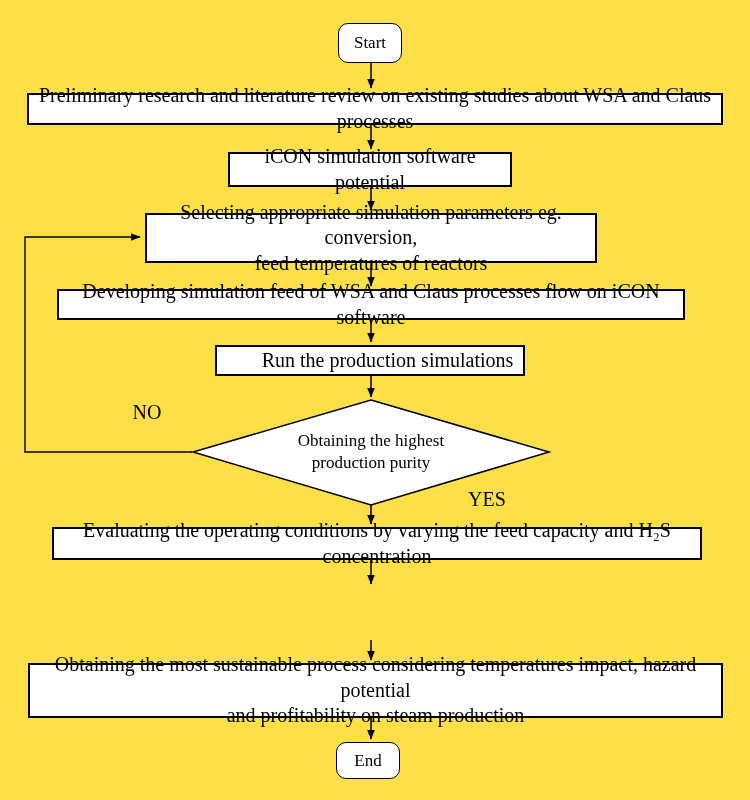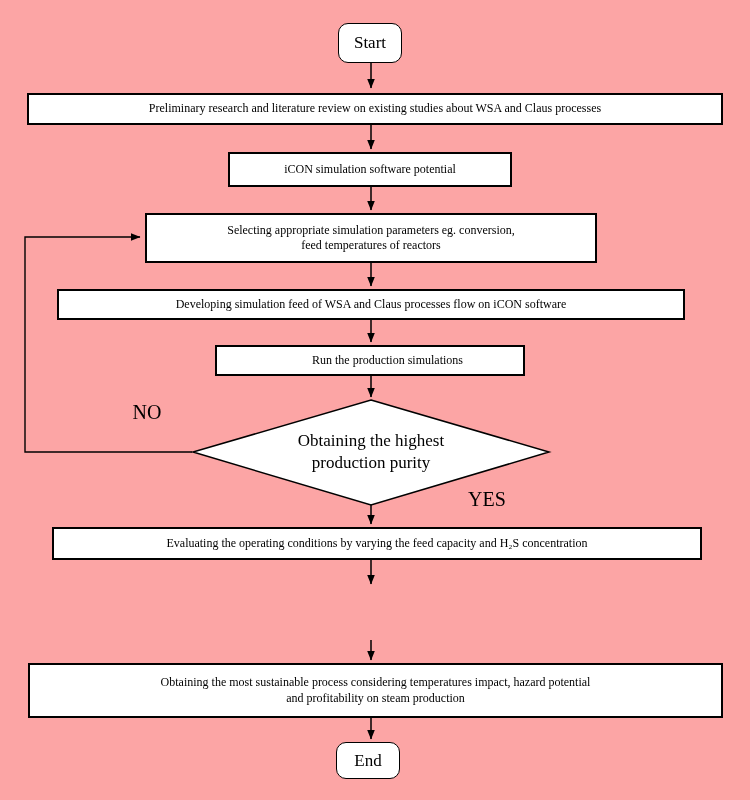--- a/index.html
+++ b/index.html
@@ -4,40 +4,40 @@
 <style>
   html, body {
     margin: 0;
     padding: 0;
     background: #ffffff;
   }
   .canvas {
     position: relative;
     width: 750px;
     height: 800px;
-    background: #fca5a5;
+    background: #fde047;
     font-family: "Liberation Serif", "DejaVu Serif", serif;
     color: #000000;
     overflow: hidden;
   }
   .layer {
     position: absolute;
     left: 0;
     top: 0;
   }
   .node {
     position: absolute;
     box-sizing: border-box;
     display: flex;
     align-items: center;
     justify-content: center;
     text-align: center;
     background: #ffffff;
     border: 2px solid #000000;
-    font-size: 12px;
+    font-size: 20px;
     line-height: 1.28;
     white-space: pre-line;
     padding: 1px 5px;
   }
   .terminator {
     border-radius: 10px;
     border-width: 1.6px;
     font-size: 17px;
   }
   .decision-text {

